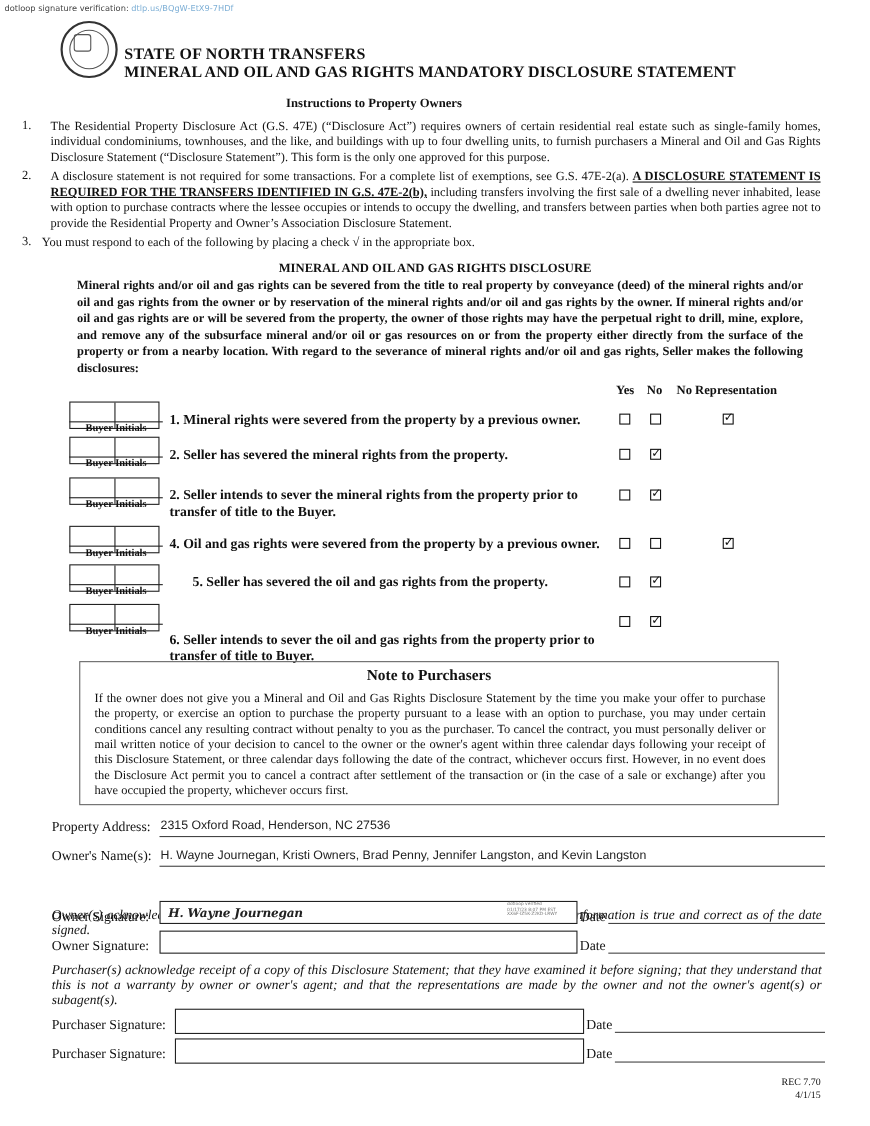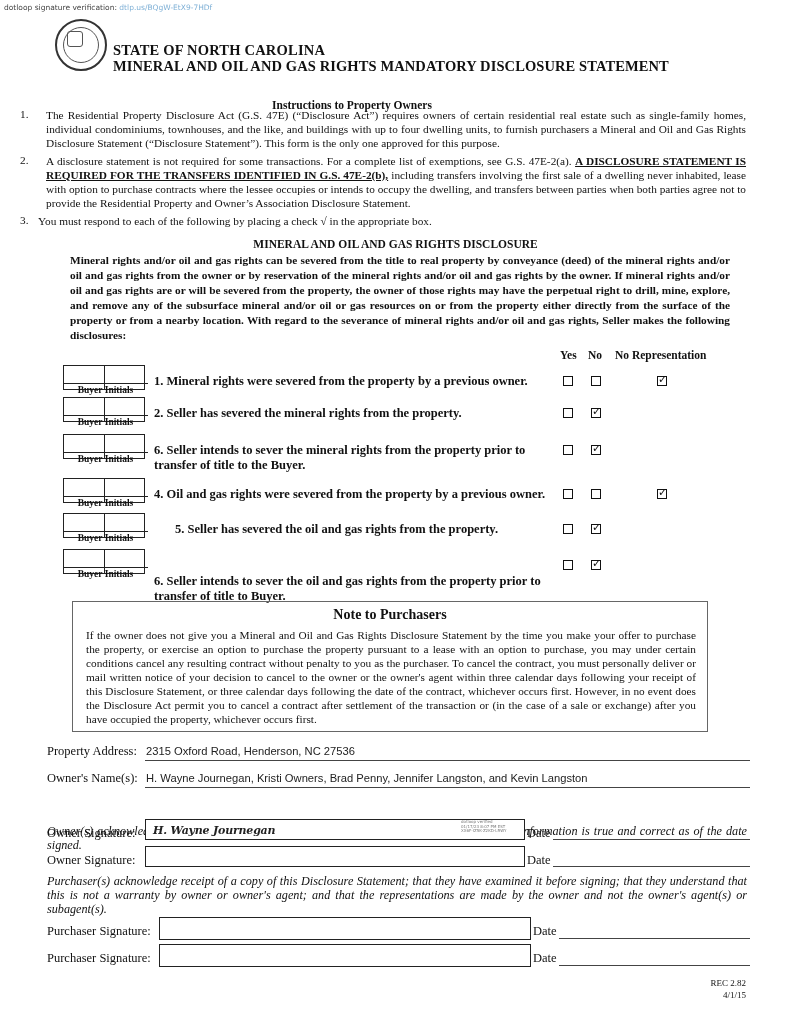--- a/index.html
+++ b/index.html
@@ -11,21 +11,21 @@
   .verify { left: 4px; top: 3px; font-family: "DejaVu Sans", sans-serif; font-size: 7.5px; color: #444; letter-spacing: 0; }
   .verify .link { color: #7fb0d6; }
 
   .seal { left: 55px; top: 19px; width: 52px; height: 52px; border-radius: 50%; border: 2px solid #333; }
   .seal .inner { position: absolute; left: 6px; top: 6px; width: 36px; height: 36px; border-radius: 50%; border: 1px solid #555; }
   .seal .fig { position: absolute; left: 10px; top: 10px; width: 16px; height: 16px; border: 1px solid #555; border-radius: 3px; }
 
   .title1 { left: 113px; top: 42px; font-size: 14.5px; font-weight: bold; letter-spacing: 0.2px; }
   .title2 { left: 113px; top: 58px; font-size: 14.5px; font-weight: bold; letter-spacing: 0.1px; }
 
-  .instr-head { left: 16px; width: 672px; top: 88px; text-align: center; font-size: 11.5px; font-weight: bold; margin-top: 11px; }
+  .instr-head { left: 4px; width: 672px; top: 88px; text-align: center; font-size: 11.5px; font-weight: bold; }
 
   .para { font-size: 11.3px; line-height: 14px; text-align: justify; }
   .num { font-size: 11.3px; }
   .n1 { left: 20px; top: 108px; }
   .p1 { left: 46px; top: 108px; width: 700px; }
   .n2 { left: 20px; top: 154px; }
   .p2 { left: 46px; top: 154px; width: 700px; }
   .n3 { left: 20px; top: 214px; }
   .p3 { left: 38px; top: 214px; width: 700px; }
   .u { font-weight: bold; text-decoration: underline; }
@@ -70,21 +70,21 @@
 
 <div class="abs verify">
   <span>dotloop signature verification:</span>
   <span class="link">dtlp.us/BQgW-EtX9-7HDf</span>
 </div>
 
 <div class="abs seal">
   <div class="inner"></div>
   <div class="fig"></div>
 </div>
-<div class="abs title1">STATE OF NORTH CAROLINA</div>
+<div class="abs title1">STATE OF NORTH TRANSFERS</div>
 <div class="abs title2">MINERAL AND OIL AND GAS RIGHTS MANDATORY DISCLOSURE STATEMENT</div>
 
 <div class="abs instr-head">Instructions to Property Owners</div>
 
 <div class="abs num n1">1.</div>
 <div class="abs para p1">The Residential Property Disclosure Act (G.S. 47E) (“Disclosure Act”) requires owners of certain residential real estate such as single-family homes, individual condominiums, townhouses, and the like, and buildings with up to four dwelling units, to furnish purchasers a Mineral and Oil and Gas Rights Disclosure Statement (“Disclosure Statement”). This form is the only one approved for this purpose.</div>
 
 <div class="abs num n2">2.</div>
 <div class="abs para p2"><span>A disclosure statement is not required for some transactions. For a complete list of exemptions, see G.S. 47E-2(a). </span><span class="u">A DISCLOSURE STATEMENT IS REQUIRED FOR THE TRANSFERS IDENTIFIED IN  G.S. 47E-2(b),</span><span> including transfers involving the first sale of a dwelling never inhabited, lease with option to purchase contracts where the lessee occupies or intends to occupy the dwelling, and transfers between parties when both parties agree not to provide the Residential Property and Owner’s Association Disclosure Statement.</span></div>
 
@@ -114,21 +114,21 @@
     </div>
     <div class="abs init-label" style="top: 415px;">Buyer Initials</div>
     <div class="abs q" style="top: 406px;">2. Seller has severed the mineral rights from the property.</div>
     <div class="cb" style="left: 563px; top: 408px;"></div>
     <div class="cb checked" style="left: 591px; top: 408px;"></div>
     <div class="abs initials" style="top: 434px;">
       <div class="cell"></div>
       <div class="cell"></div>
     </div>
     <div class="abs init-label" style="top: 452px;">Buyer Initials</div>
-    <div class="abs q" style="top: 443px;">6. Seller intends to sever the mineral rights from the property prior to transfer of title to the Buyer.</div>
+    <div class="abs q" style="top: 443px;">2. Seller intends to sever the mineral rights from the property prior to transfer of title to the Buyer.</div>
     <div class="cb" style="left: 563px; top: 445px;"></div>
     <div class="cb checked" style="left: 591px; top: 445px;"></div>
     <div class="abs initials" style="top: 478px;">
       <div class="cell"></div>
       <div class="cell"></div>
     </div>
     <div class="abs init-label" style="top: 496px;">Buyer Initials</div>
     <div class="abs q" style="top: 487px;">4. Oil and gas rights were severed from the property by a previous owner.</div>
     <div class="cb" style="left: 563px; top: 489px;"></div>
     <div class="cb" style="left: 591px; top: 489px;"></div>
@@ -186,14 +186,14 @@
 <div class="abs lbl" style="left:47px; top:924px;">Purchaser Signature:</div>
 <div class="abs sigbox" style="left:159px; top:917px; width:372px; height:23px;"></div>
 <div class="abs lbl" style="left:533px; top:924px;">Date</div>
 <div class="abs uline" style="left:559px; top:938px; width:191px;"></div>
 
 <div class="abs lbl" style="left:47px; top:951px;">Purchaser Signature:</div>
 <div class="abs sigbox" style="left:159px; top:944px; width:372px; height:23px;"></div>
 <div class="abs lbl" style="left:533px; top:951px;">Date</div>
 <div class="abs uline" style="left:559px; top:965px; width:191px;"></div>
 
-<div class="abs footer" style="left:686px; top:978px;">REC 2.82</div>
+<div class="abs footer" style="left:686px; top:978px;">REC 7.70</div>
 <div class="abs footer" style="left:686px; top:990px;">4/1/15</div>
 
 </body></html>

